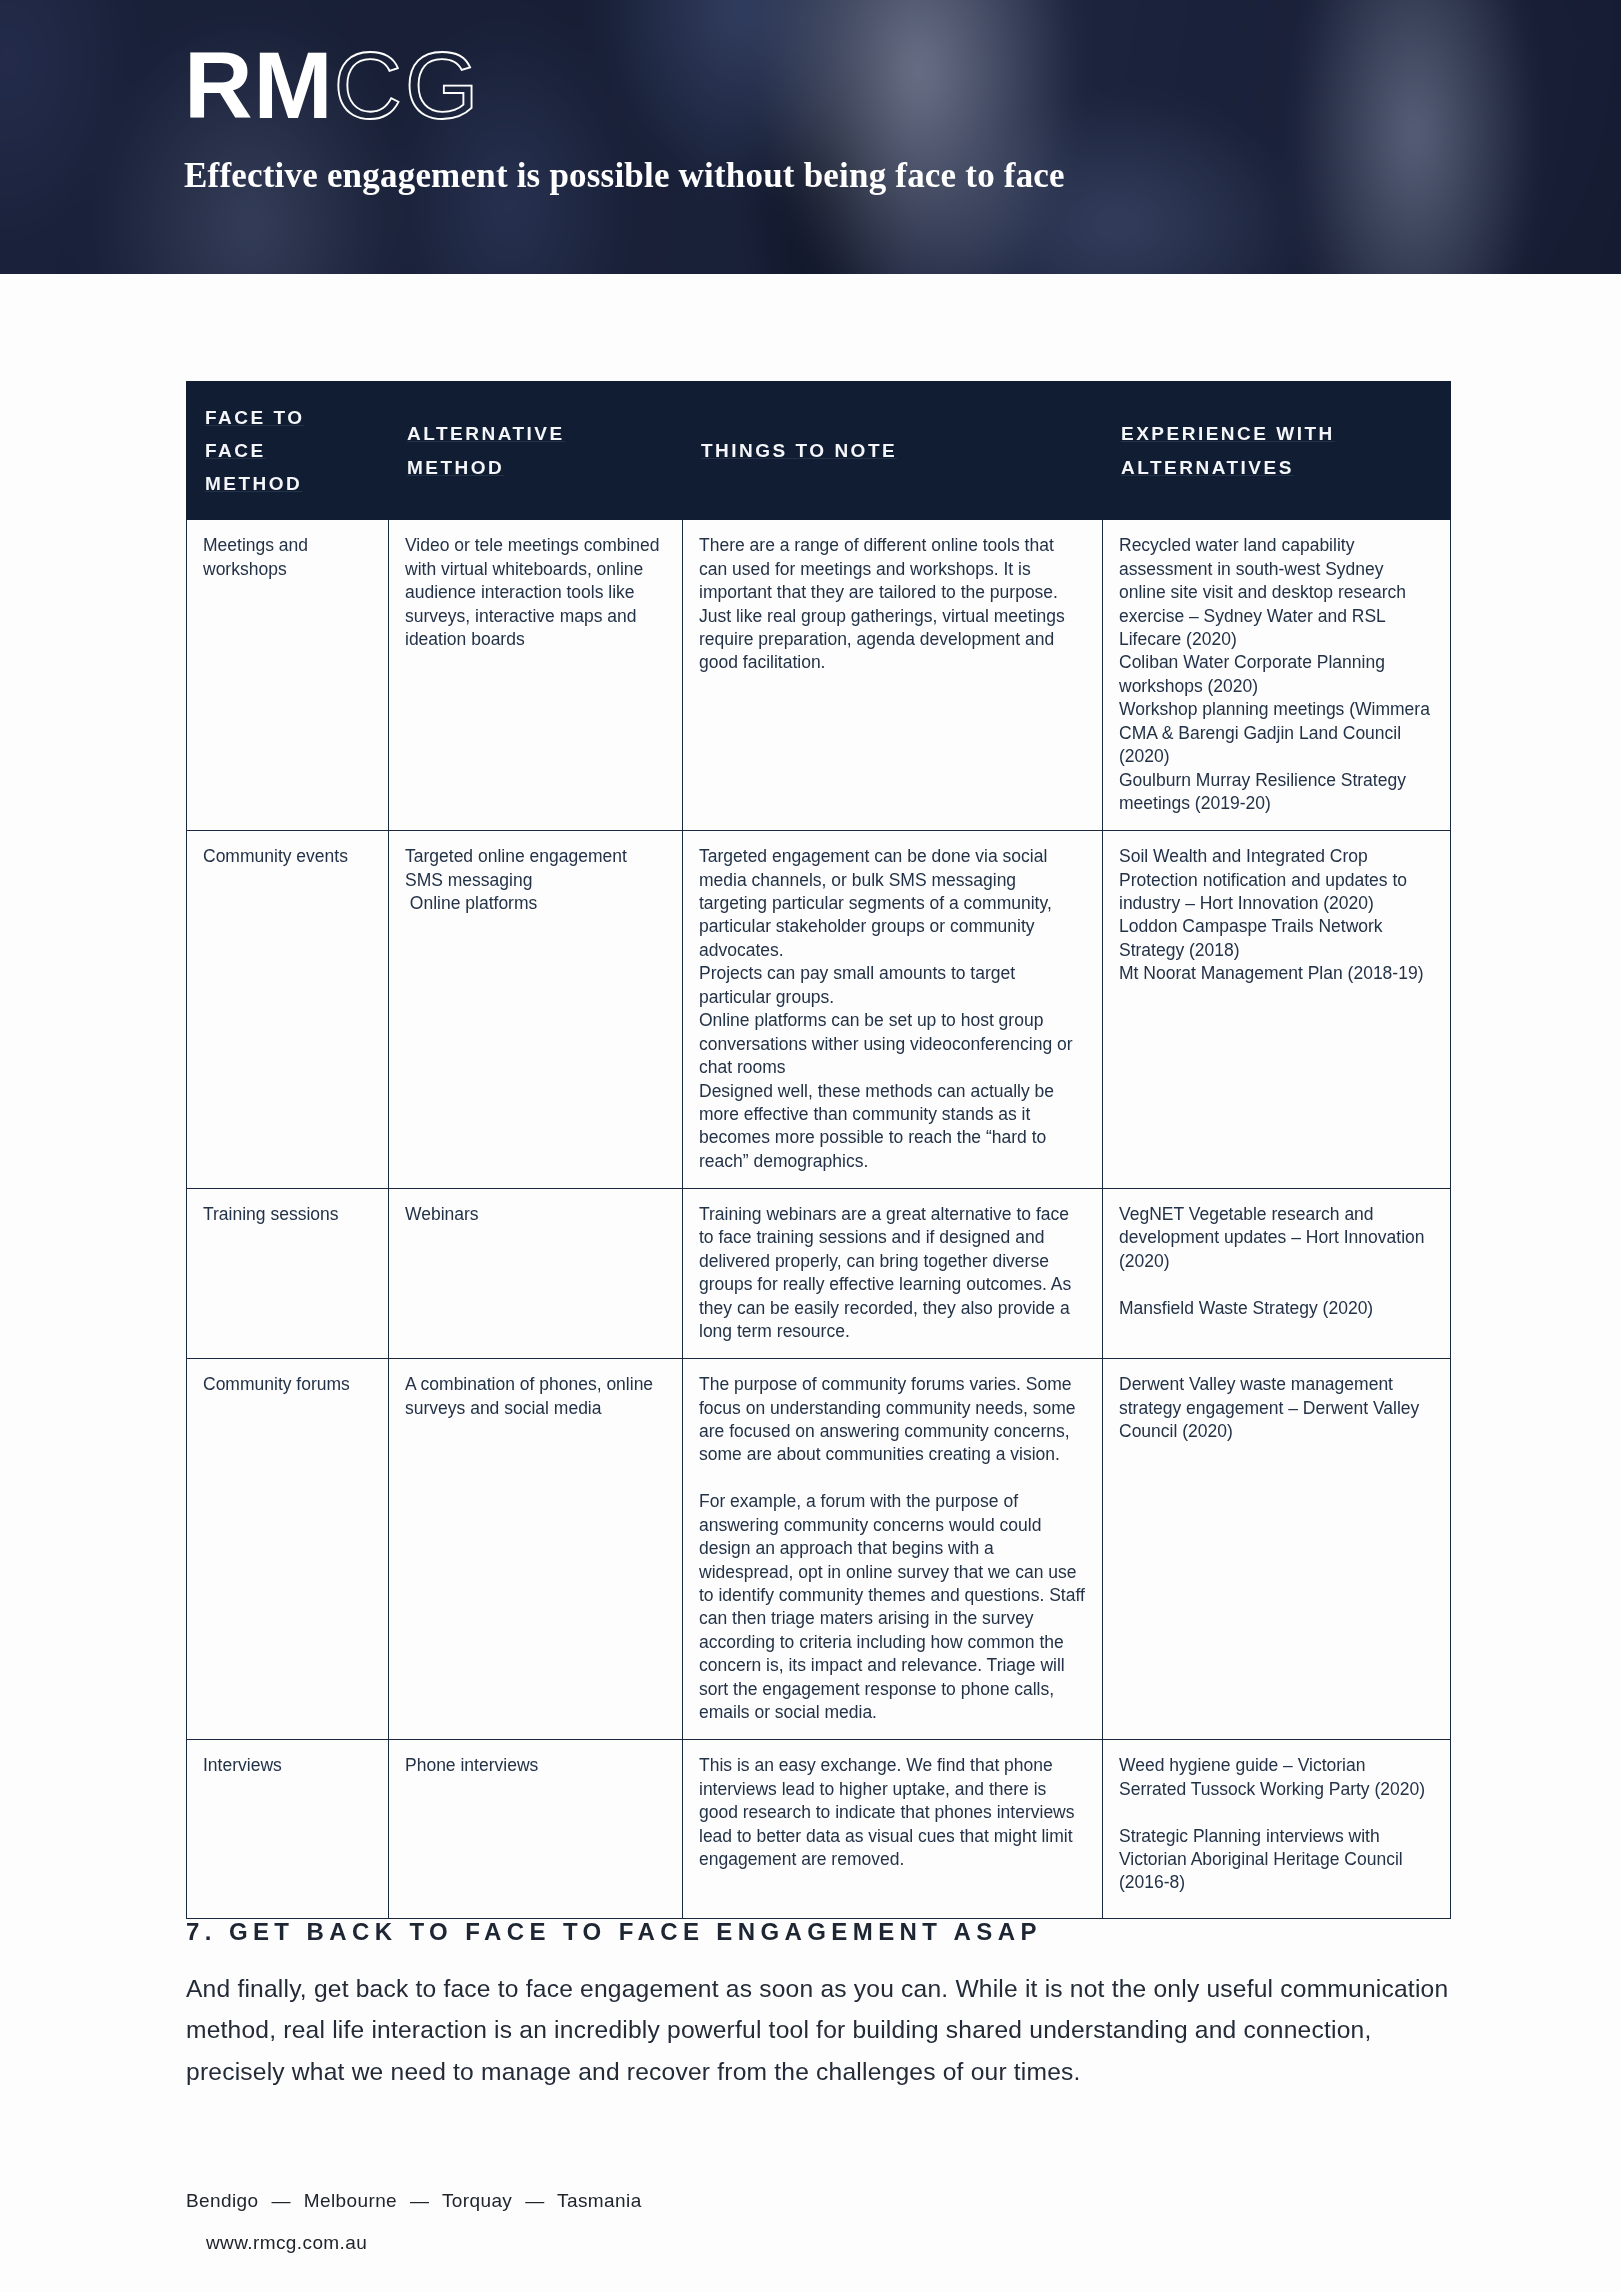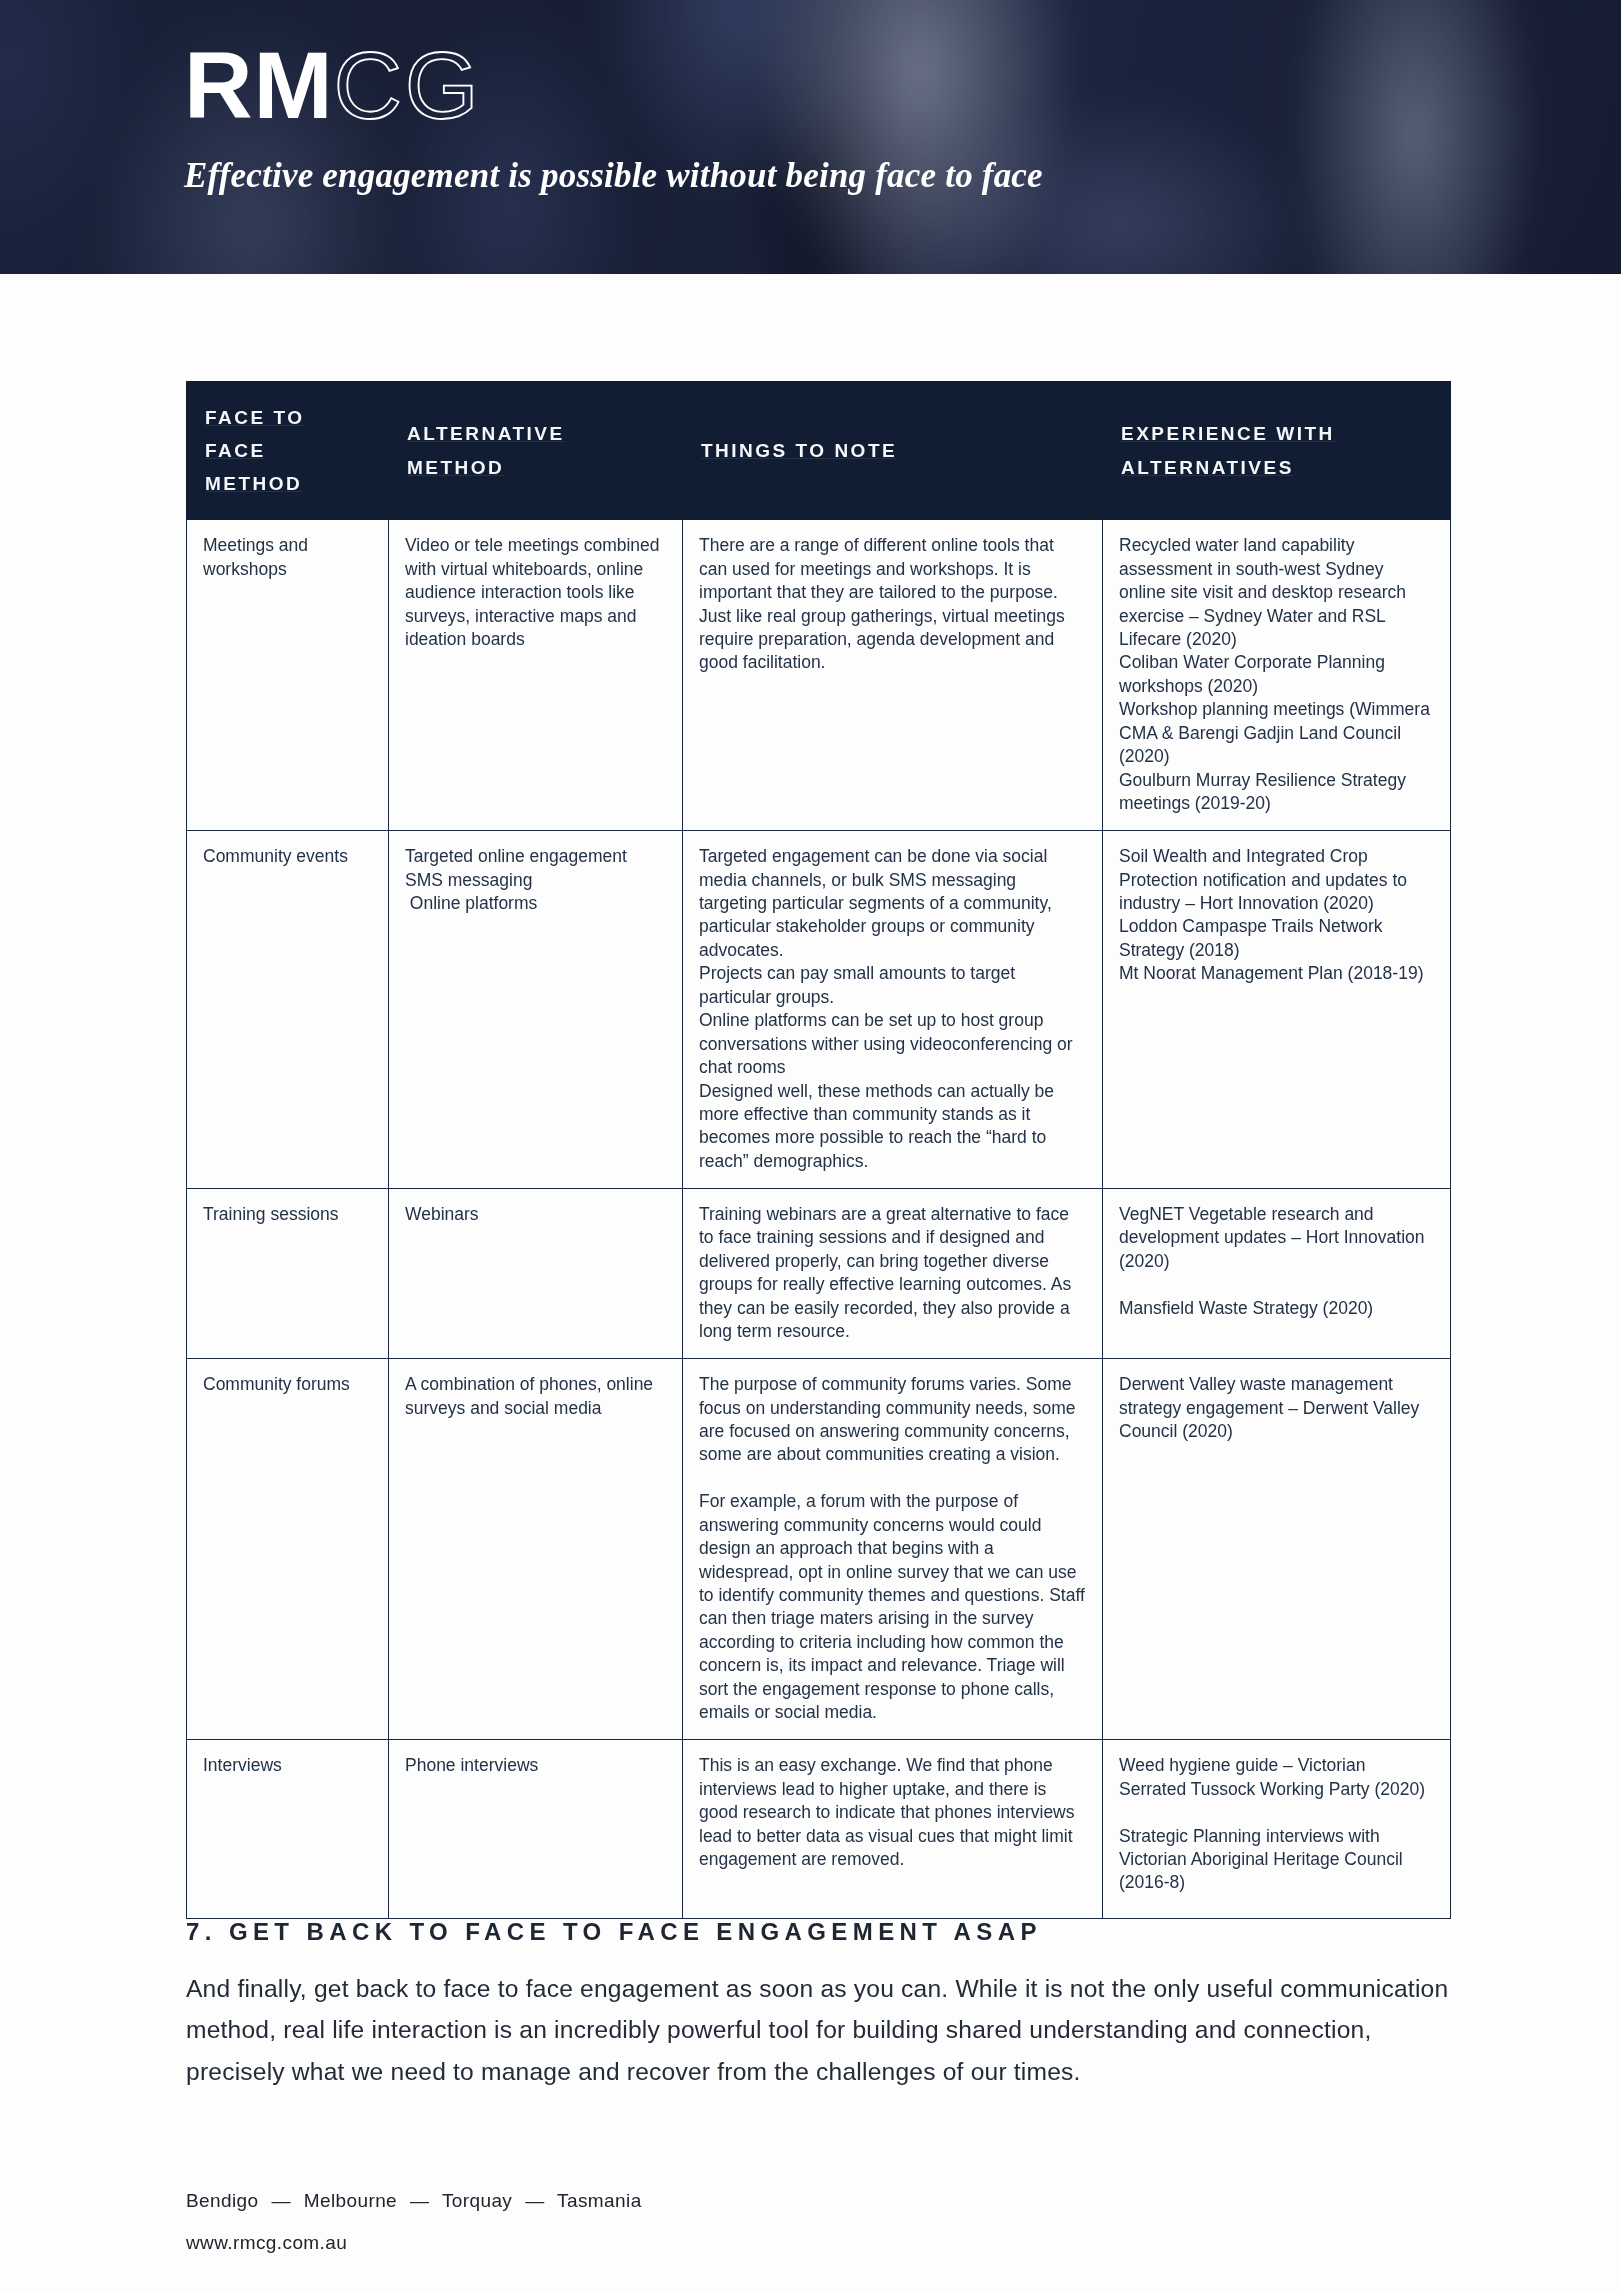--- a/index.html
+++ b/index.html
@@ -26,21 +26,21 @@
     filter:blur(12.5px);
   }
   .banner .tint{position:absolute;inset:0;background:rgba(14,20,38,0.42);}
   .banner-content{position:absolute;left:184px;top:38px;}
   .logo{font-weight:700;font-size:95px;line-height:1;color:#ffffff;letter-spacing:0.9px;}
   .logo .thin{
     font-weight:400;color:transparent;-webkit-text-stroke:1.8px #ffffff;letter-spacing:2.7px;margin-top:35px;
   }
   .banner-title{
     font-family:"Liberation Serif", serif;font-weight:700;
-    font-size:35px;color:#ffffff;margin-top:23px;letter-spacing:0.2px;font-style:italic;
+    font-size:35px;color:#ffffff;margin-top:23px;letter-spacing:0.2px;
   }
 
   
   table.methods{
     position:absolute;left:186px;top:381px;width:1265px;
     border-collapse:collapse;table-layout:fixed;
   }
   table.methods th{
     background:#101d33;color:#f4f6f9;font-size:19px;font-weight:700;
     letter-spacing:2.5px;text-align:left;vertical-align:middle;
@@ -63,21 +63,21 @@
   .section-heading{
     font-size:24px;font-weight:700;letter-spacing:5.4px;color:#1e2633;margin:0 0 21.5px 0;
   }
   .section-body{
     font-size:24.6px;line-height:1.7;color:#232b38;margin:0;font-weight:400;letter-spacing:0.2px;
   }
 
   
   .footer{position:absolute;left:186px;top:2190px;}
   .footer-locations{font-size:19px;color:#20252c;letter-spacing:0.4px;word-spacing:7.2px;}
-  .footer-website{font-size:19px;color:#20252c;margin-top:19.7px;letter-spacing:0.4px;}
+  .footer-website{font-size:19px;color:#20252c;margin-top:19.7px;letter-spacing:0.4px;margin-left:20px;}
 </style>
 </head>
 <body>
 
 <div class="banner">
   <div class="photo"></div>
   <div class="tint"></div>
   <div class="banner-content">
     <div class="logo"><span>RM</span><span class="thin">CG</span></div>
     <div class="banner-title">Effective engagement is possible without being face to face</div>

